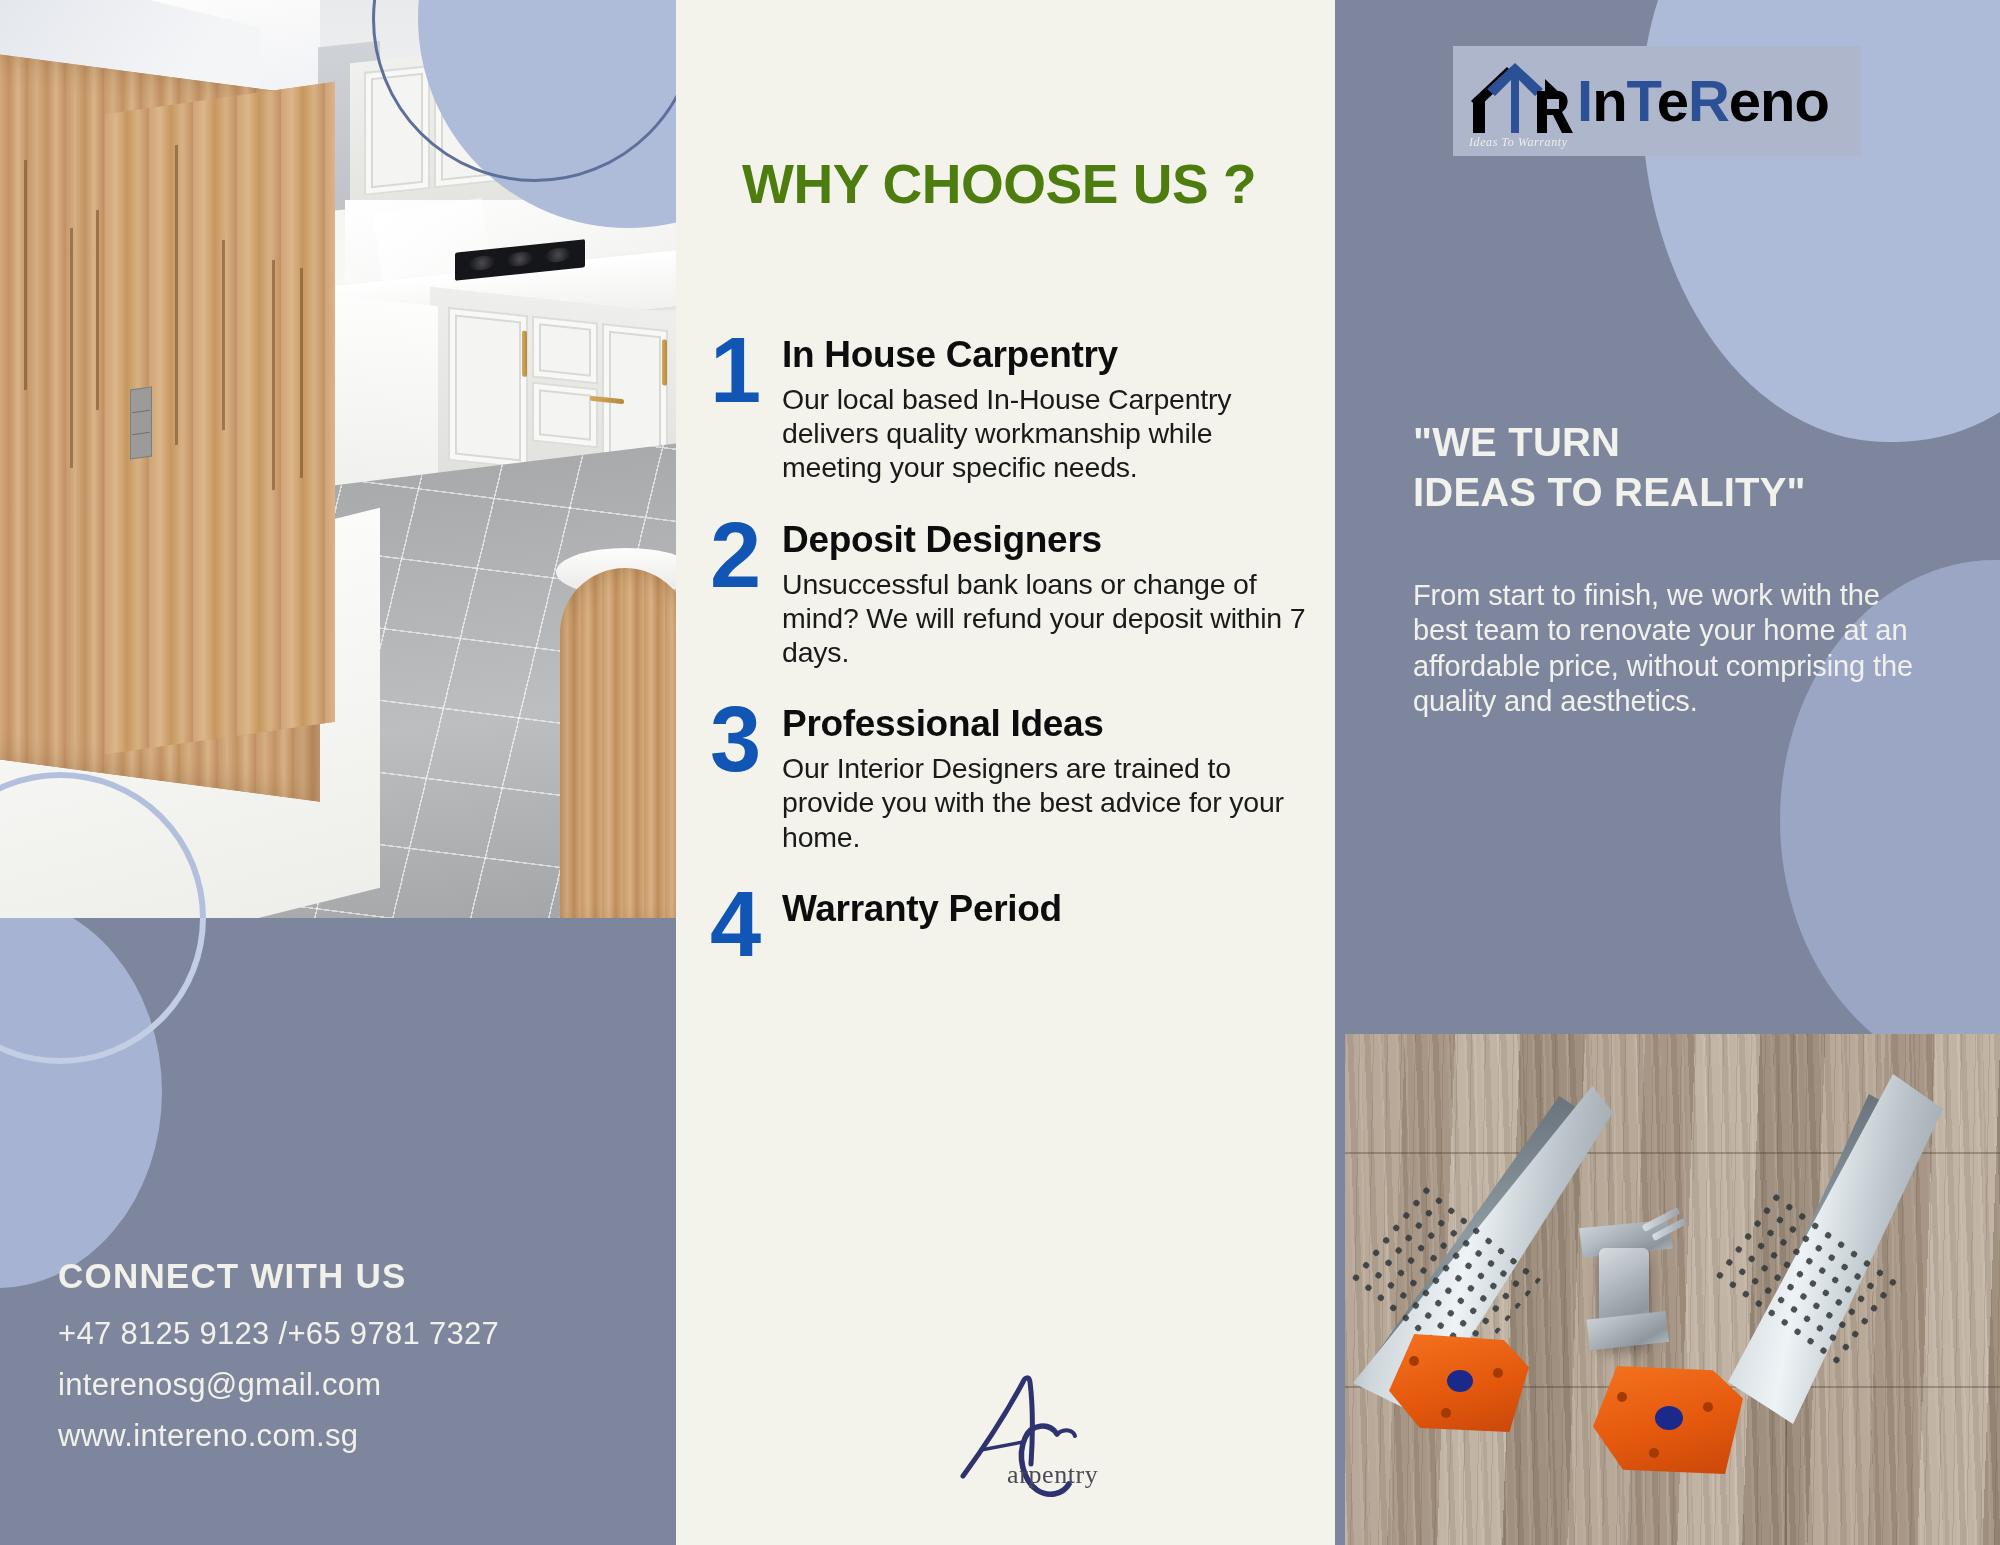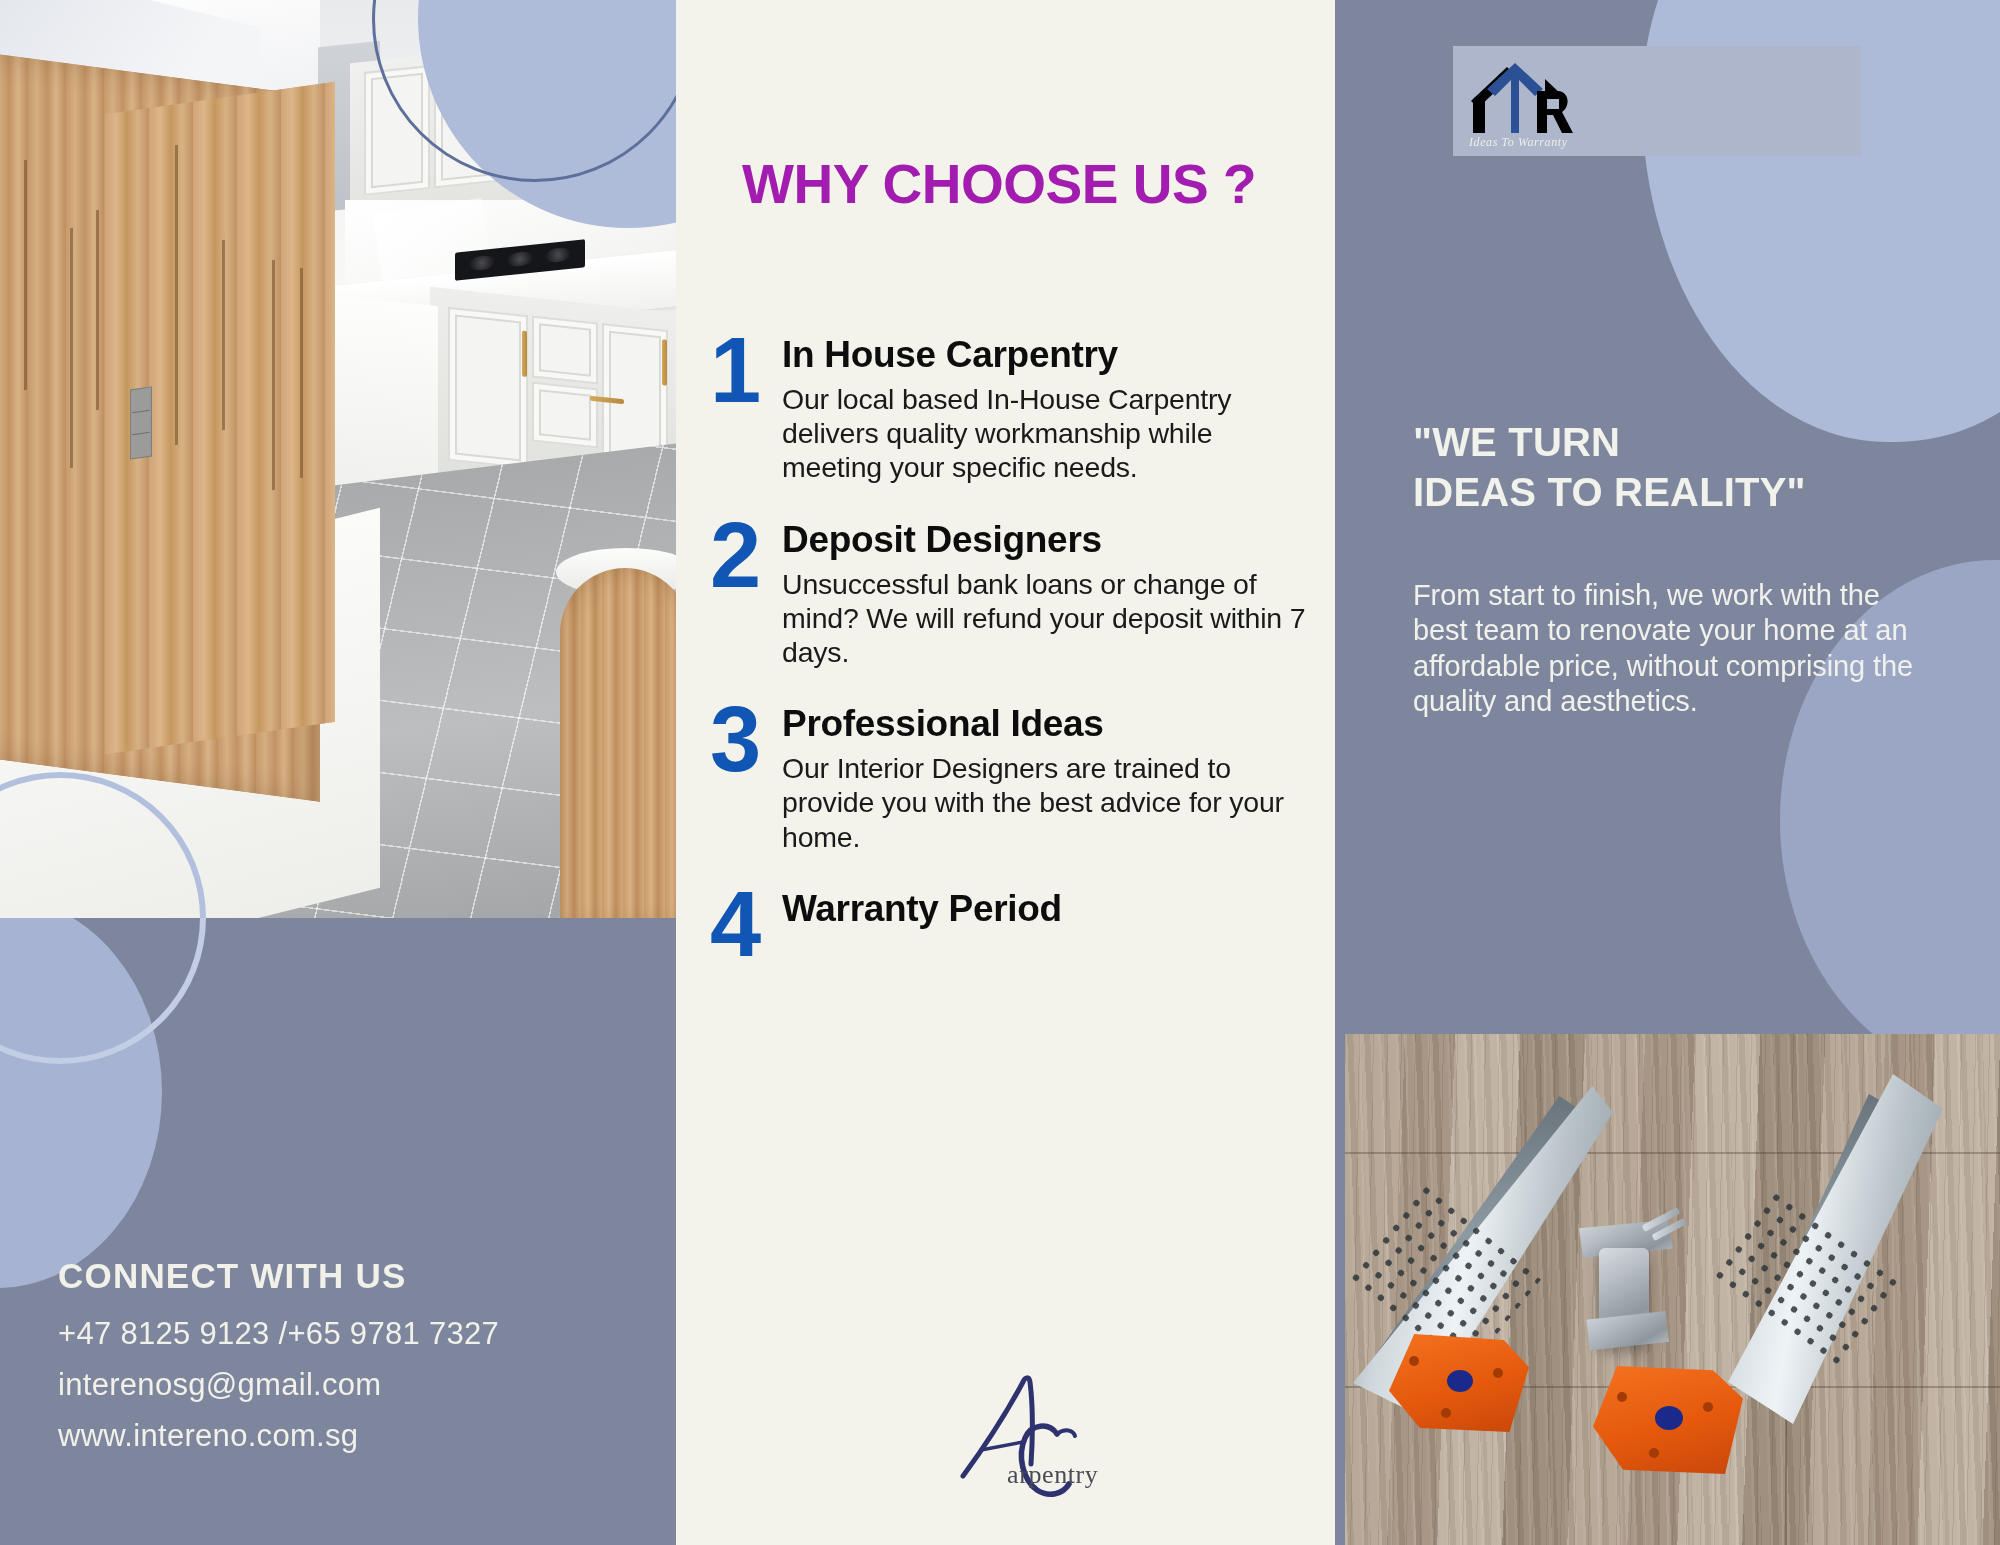--- a/index.html
+++ b/index.html
@@ -241,21 +241,21 @@
     left: 676px; top: 0;
     width: 659px; height: 1545px;
     background: #f3f3ec;
   }
   .why-heading {
     position: absolute;
     left: 66px; top: 152px;
     font-size: 55px;
     font-weight: bold;
     letter-spacing: -0.5px;
-    color: #a21caf;
+    color: #4d7c0f;
     margin: 0;
   }
   .features {
     position: absolute;
     left: 34px; top: 330px;
     width: 610px;
   }
   .feature {
     position: relative;
     display: flex;
@@ -591,20 +591,21 @@
           <path d="M8 46 L44 12 L51 19 L15 53 Z" fill="#000000"></path>
 
           <path d="M52 8 L80 34 L72 41 L56 25 L56 78 L48 78 L48 25 L32 41 L24 34 Z" fill="#2c5096"></path>
 
           <path d="M82 24 L99 40 L92 46 L82 36 Z" fill="#000000"></path>
           <path d="M74 36 L74 78 L84 78 L84 60 L90 60 L99 78 L110 78 L99 57 C107 52 107 38 96 36 Z" fill="#000000"></path>
           <rect x="84" y="44" width="12" height="10" fill="#adb6cb"></rect>
         </svg>
         <div class="logo-tagline">Ideas To Warranty</div>
       </div>
+      <div class="logo-text"><span class="lt-blue">I</span><span class="lt-black">n</span><span class="lt-blue">T</span><span class="lt-black">e</span><span class="lt-blue">R</span><span class="lt-black">eno</span></div>
     </div>
 
     <div class="r-quote">
       <div>"WE TURN</div>
       <div>IDEAS TO REALITY"</div>
     </div>
 
     <p class="r-para">From start to finish, we work with the best team to renovate your home at an affordable price, without comprising the quality and aesthetics.</p>
   </div>
 

